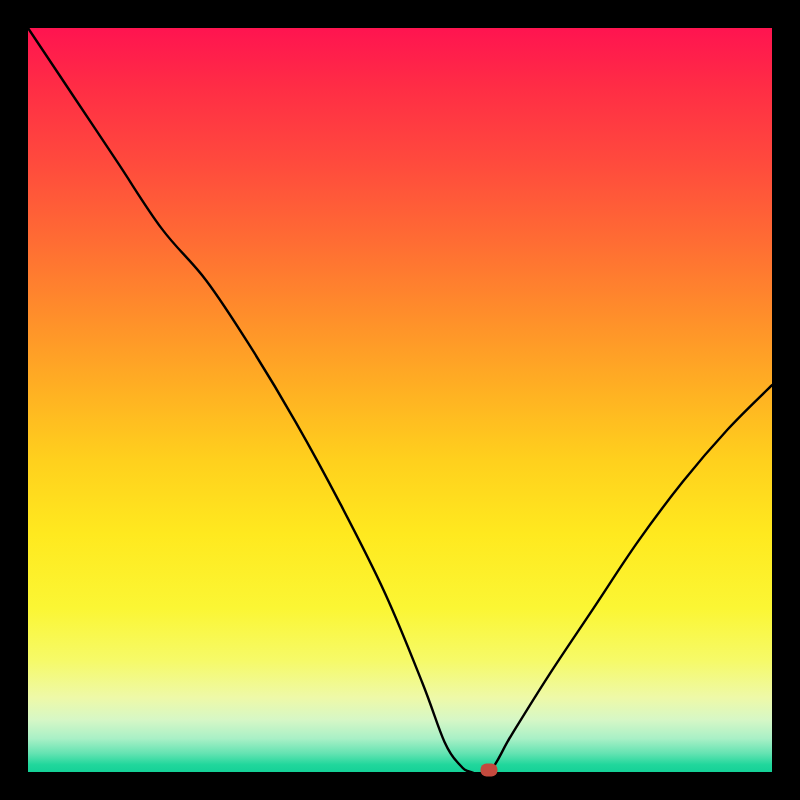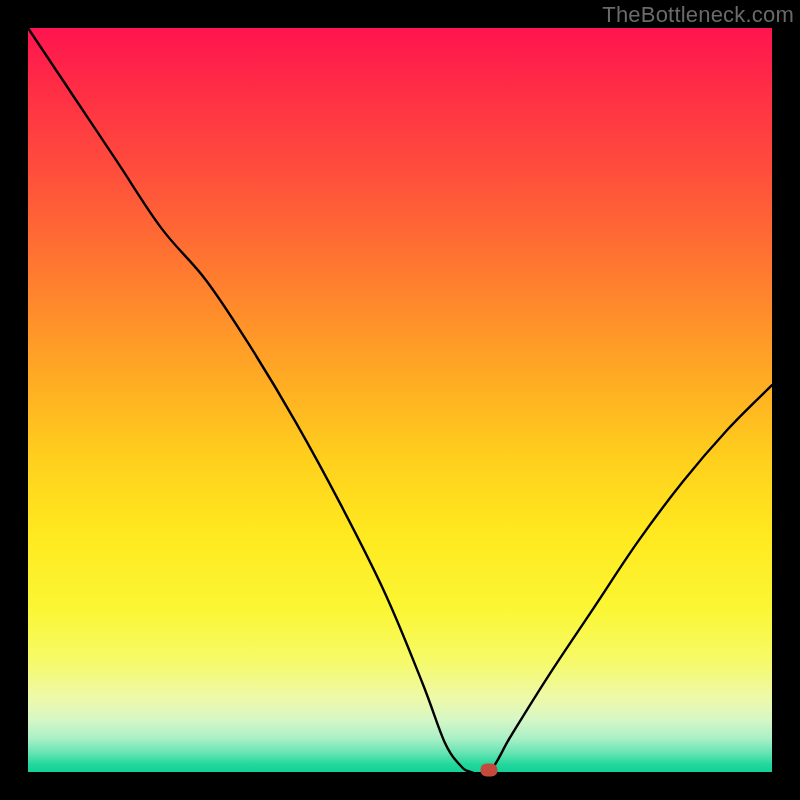--- a/index.html
+++ b/index.html
@@ -68,21 +68,20 @@
     border-radius: 6px;
     background: #c44a3e;
     transform: translate(-50%, -50%);
     z-index: 3;
   }
 </style>
 </head>
 <body>
 
 <div class="frame">
-  <div class="watermark">TheBottleneck.com</div>
 
   <div class="plot"></div>
 
   <svg class="curve" viewBox="0 0 744 744" preserveAspectRatio="none">
     <path id="curve-path" fill="none" stroke="#000" stroke-width="2.4" stroke-linecap="round" stroke-linejoin="round" d="M 0.00 0.00 C 8.04 12.05, 28.57 42.85, 44.64 66.96 C 60.71 91.07, 73.21 109.81, 89.28 133.92 C 105.35 158.03, 117.85 179.45, 133.92 200.88 C 149.99 222.31, 162.49 231.53, 178.56 252.96 C 194.63 274.39, 207.13 294.48, 223.20 319.92 C 239.27 345.36, 251.77 366.20, 267.84 394.32 C 283.91 422.44, 296.41 445.36, 312.48 476.16 C 328.55 506.96, 342.39 533.30, 357.12 565.44 C 371.85 597.58, 383.61 627.94, 394.32 654.72 C 405.03 681.50, 409.94 699.51, 416.64 714.24 C 423.34 728.97, 426.83 731.20, 431.52 736.56 C 436.21 741.92, 437.32 742.66, 442.68 744.00 C 448.04 745.34, 453.91 750.70, 461.28 744.00 C 468.65 737.30, 472.89 724.21, 483.60 706.80 C 494.31 689.39, 506.07 670.05, 520.80 647.28 C 535.53 624.51, 549.37 604.43, 565.44 580.32 C 581.51 556.21, 594.01 536.13, 610.08 513.36 C 626.15 490.59, 638.65 473.93, 654.72 453.84 C 670.79 433.75, 683.29 419.17, 699.36 401.76 C 715.43 384.35, 735.96 365.16, 744.00 357.12"></path>
   </svg>
 
   <div id="marker" class="marker" style="left: 489.28px; top: 769.768px; background: rgb(196, 74, 62);"></div>
 </div>
 

